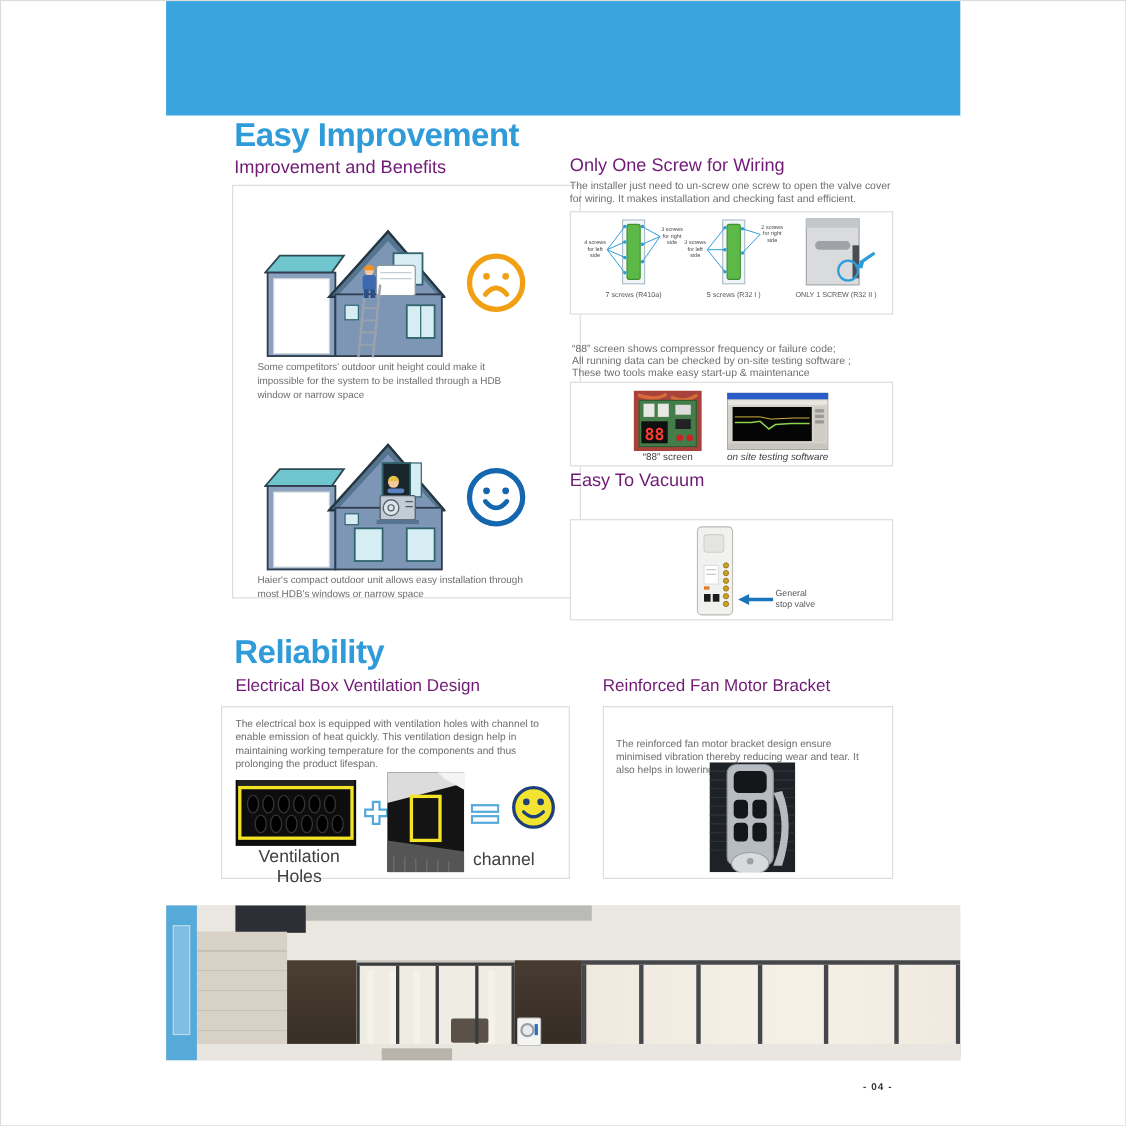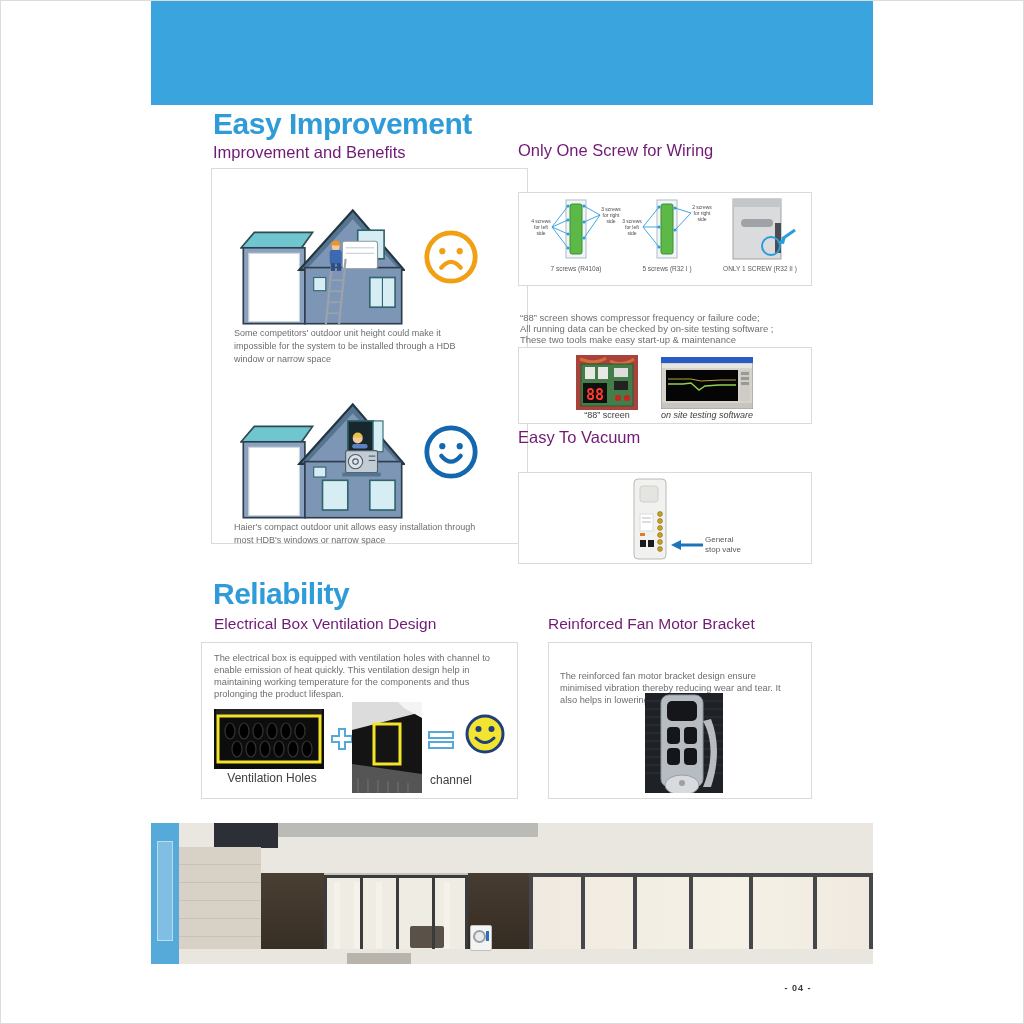--- a/index.html
+++ b/index.html
@@ -29,21 +29,21 @@
   .panel-vent{left:200px;top:641px;width:317px;height:157px;}
   .panel-bracket{left:547px;top:641px;width:264px;height:157px;}
   .caption-gray{position:absolute;font-size:9px;line-height:1.45;color:#6d6e71;}
   .preline{white-space:pre-line;}
   .fig{position:absolute;}
   .fig-label{position:absolute;font-size:5px;line-height:1.15;color:#4a4a4a;white-space:pre-line;text-align:center;}
   .fig-caption{position:absolute;font-size:6.5px;color:#58595b;text-align:center;}
   .startup-line{position:absolute;left:519px;width:302px;font-size:9.5px;color:#6d6e71;}
   .img-caption{position:absolute;font-size:9px;color:#404041;text-align:center;}
   .valve-label{position:absolute;left:186px;top:62px;font-size:8px;color:#58595b;line-height:1.25;}
-  .diag-label{position:absolute;font-size:12px;color:#404041;}
+  .diag-label{position:absolute;font-size:16px;color:#404041;}
   .pagenum{position:absolute;left:757px;top:982px;width:80px;text-align:center;
            font-size:9px;font-weight:bold;color:#3a3a3a;letter-spacing:1px;}
   
   .photo{position:absolute;left:150px;top:822px;width:722px;height:141px;overflow:hidden;
          background:linear-gradient(#eae7e0,#dcd7cd);}
   .ph{position:absolute;}
   .ph-fascia{left:0;top:0;width:722px;height:50px;background:#eae7e0;border-bottom:2px solid #c9c4ba;}
   .ph-roof{left:63px;top:0;width:64px;height:25px;background:#2c2f35;}
   .ph-roof2{left:127px;top:0;width:260px;height:14px;background:#babbb6;}
   .ph-stone{left:28px;top:24px;width:82px;height:110px;
@@ -139,20 +139,21 @@
     <svg class="abs" style="left:210px;top:254px;" width="58" height="58" viewBox="0 0 60 60">
       <circle cx="30" cy="30" r="25" fill="#fff" stroke="#1467ae" stroke-width="5"></circle>
       <circle cx="21" cy="24" r="3.2" fill="#1467ae"></circle>
       <circle cx="39" cy="24" r="3.2" fill="#1467ae"></circle>
       <path d="M20,34 Q30,46 40,34" stroke="#1467ae" stroke-width="4.5" fill="none" stroke-linecap="round"></path>
     </svg>
     <div class="caption-gray" style="left:22px;top:352px;width:242px;">Haier's compact outdoor unit allows easy installation through most HDB's windows or narrow space</div>
   </div>
 
   <h2 class="subhead sh-screw">Only One Screw for Wiring</h2>
+  <p class="body p-screw">The installer just need to un-screw one screw to open the valve cover for wiring. It makes installation and checking fast and efficient.</p>
 
   <div class="panel panel-screws">
     <div class="fig" style="left:12px;top:4px;width:90px;height:66px;">
       <svg width="90" height="66" viewBox="0 0 90 66">
         <rect x="35" y="3" width="20" height="58" fill="#f2f6f8" stroke="#a9bcc7"></rect>
         <rect x="39" y="7" width="12" height="50" rx="2" fill="#5cb947" stroke="#3d8f2f"></rect>
         <g stroke="#2d9cdb" stroke-width="0.9">
           <line x1="21" y1="30" x2="37" y2="9"></line>
             <line x1="21" y1="30" x2="37" y2="23"></line>
           <line x1="21" y1="30" x2="37" y2="37"></line>

